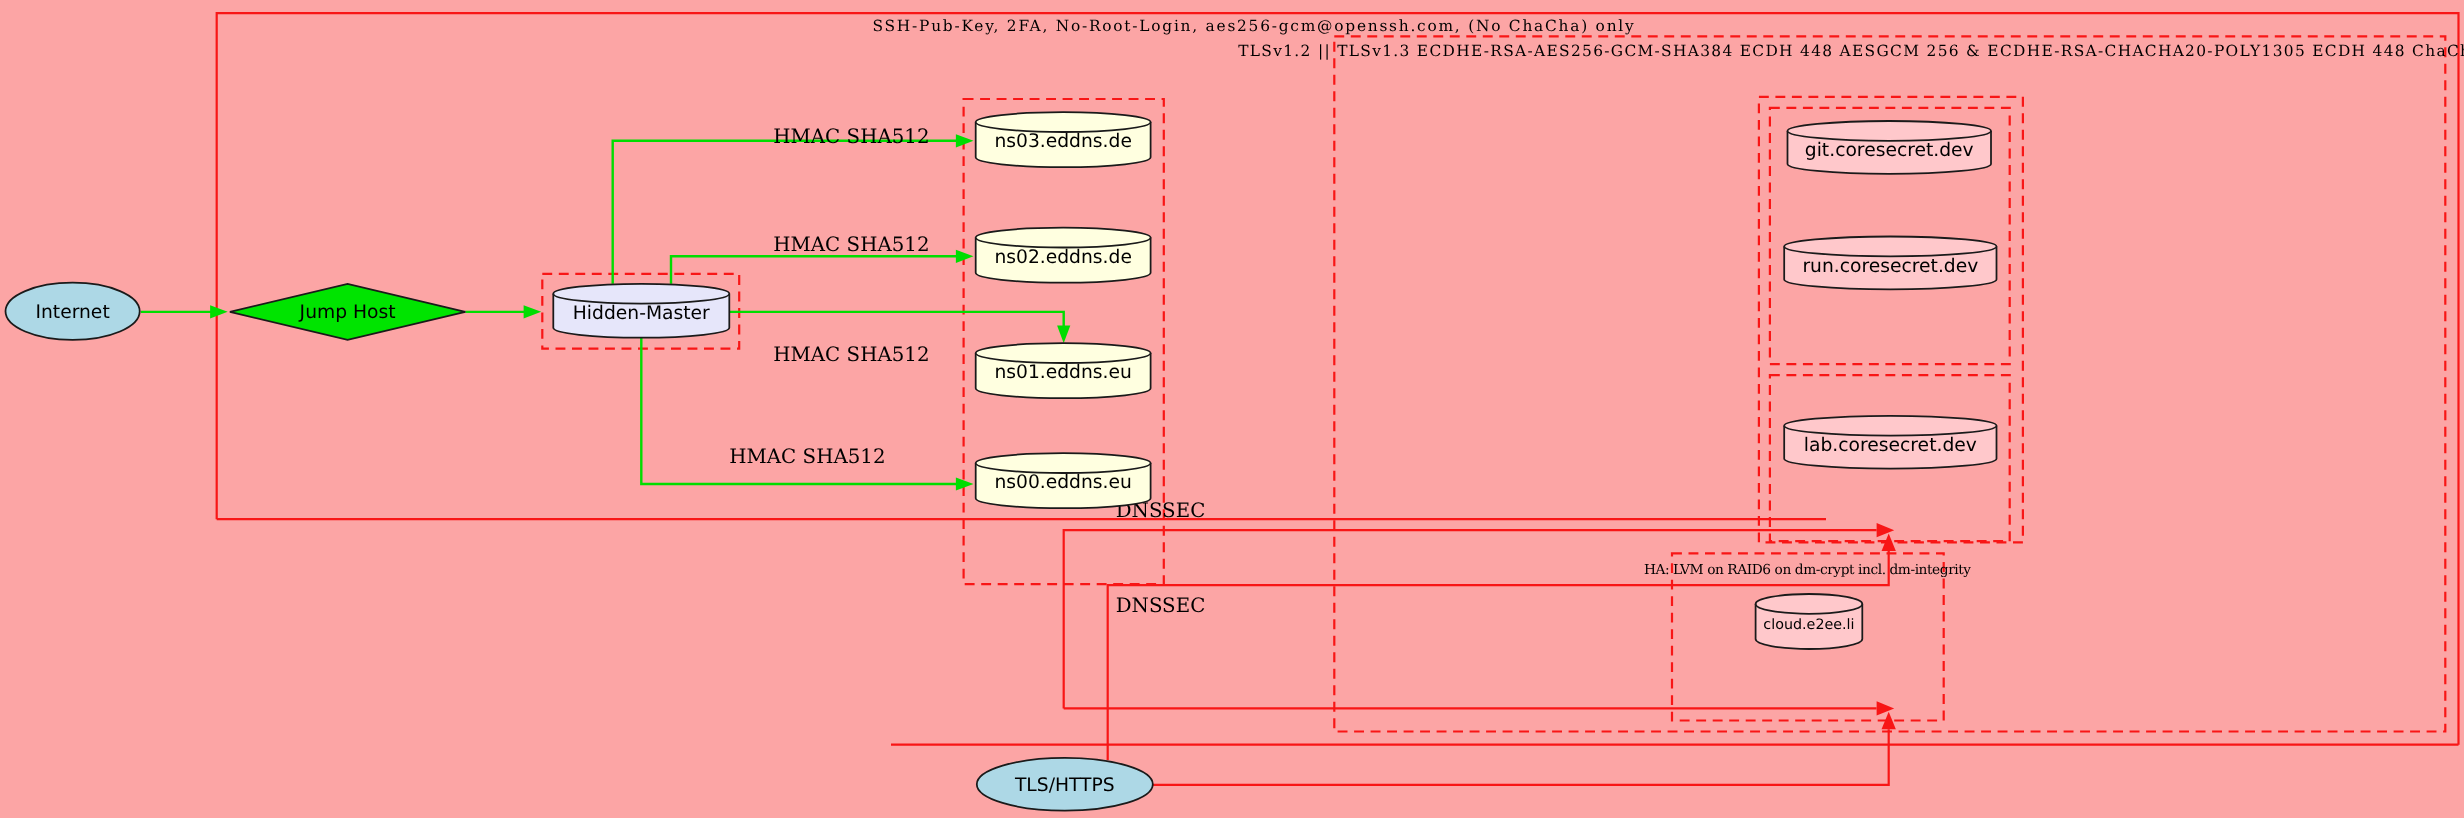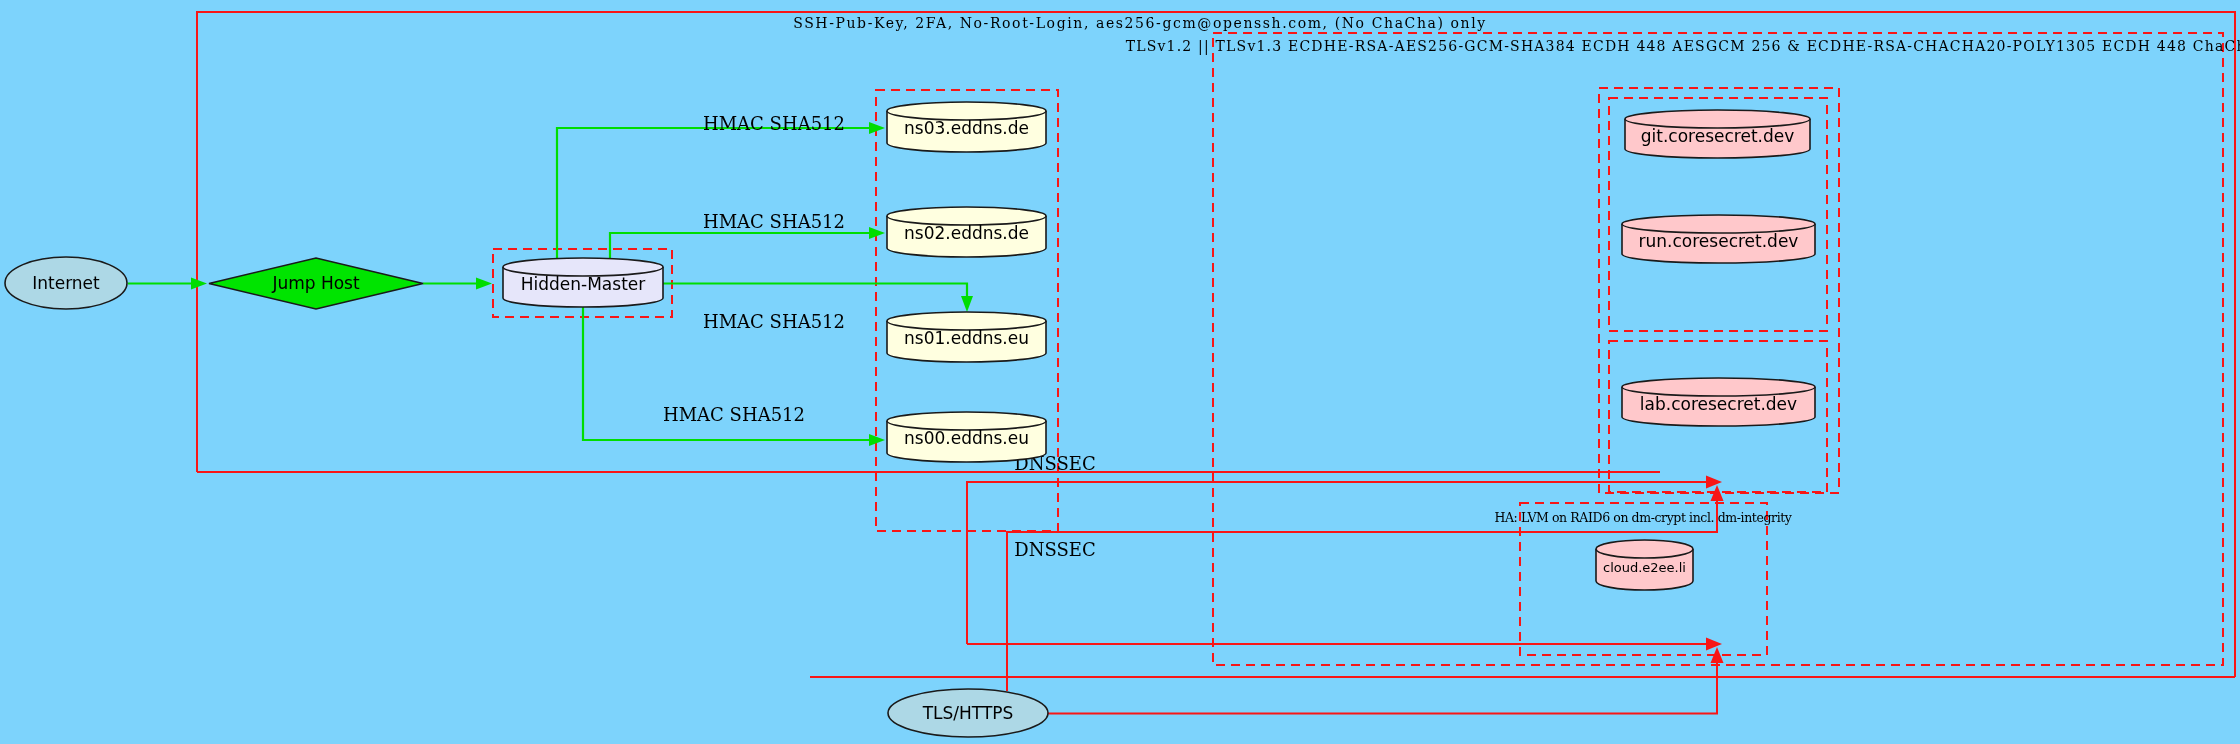--- a/index.html
+++ b/index.html
@@ -1,16 +1,16 @@
 <!DOCTYPE html>
 <html><head>
 <meta charset="utf-8">
 <style>
   html,body{margin:0;padding:0;background:#ffffff;}
-  .stage{position:relative;width:2240px;height:744px;background:#7dd3fc;overflow:hidden;}
+  .stage{position:relative;width:2240px;height:744px;background:#fca5a5;overflow:hidden;}
   svg{position:absolute;left:0;top:0;}
   text{fill:#000000;}
   .node-label{font-family:"DejaVu Sans","Liberation Sans",sans-serif;font-size:17px;}
   .node-label-sm{font-family:"DejaVu Sans","Liberation Sans",sans-serif;font-size:13px;}
   .edge-label{font-family:"DejaVu Serif","Liberation Serif",serif;font-size:18px;}
   .cluster-label{font-family:"DejaVu Serif","Liberation Serif",serif;font-size:14px;letter-spacing:1.6px;}
   .cluster-label-tls{font-family:"DejaVu Serif","Liberation Serif",serif;font-size:14px;letter-spacing:1.2px;}
   .cluster-label-ha{font-family:"DejaVu Serif","Liberation Serif",serif;font-size:12.5px;letter-spacing:-0.4px;}
   .solid-red{stroke:#f81616;stroke-width:2;fill:none;}
   .dashed-red{stroke:#f81616;stroke-width:2;fill:none;stroke-dasharray:9 6;}

